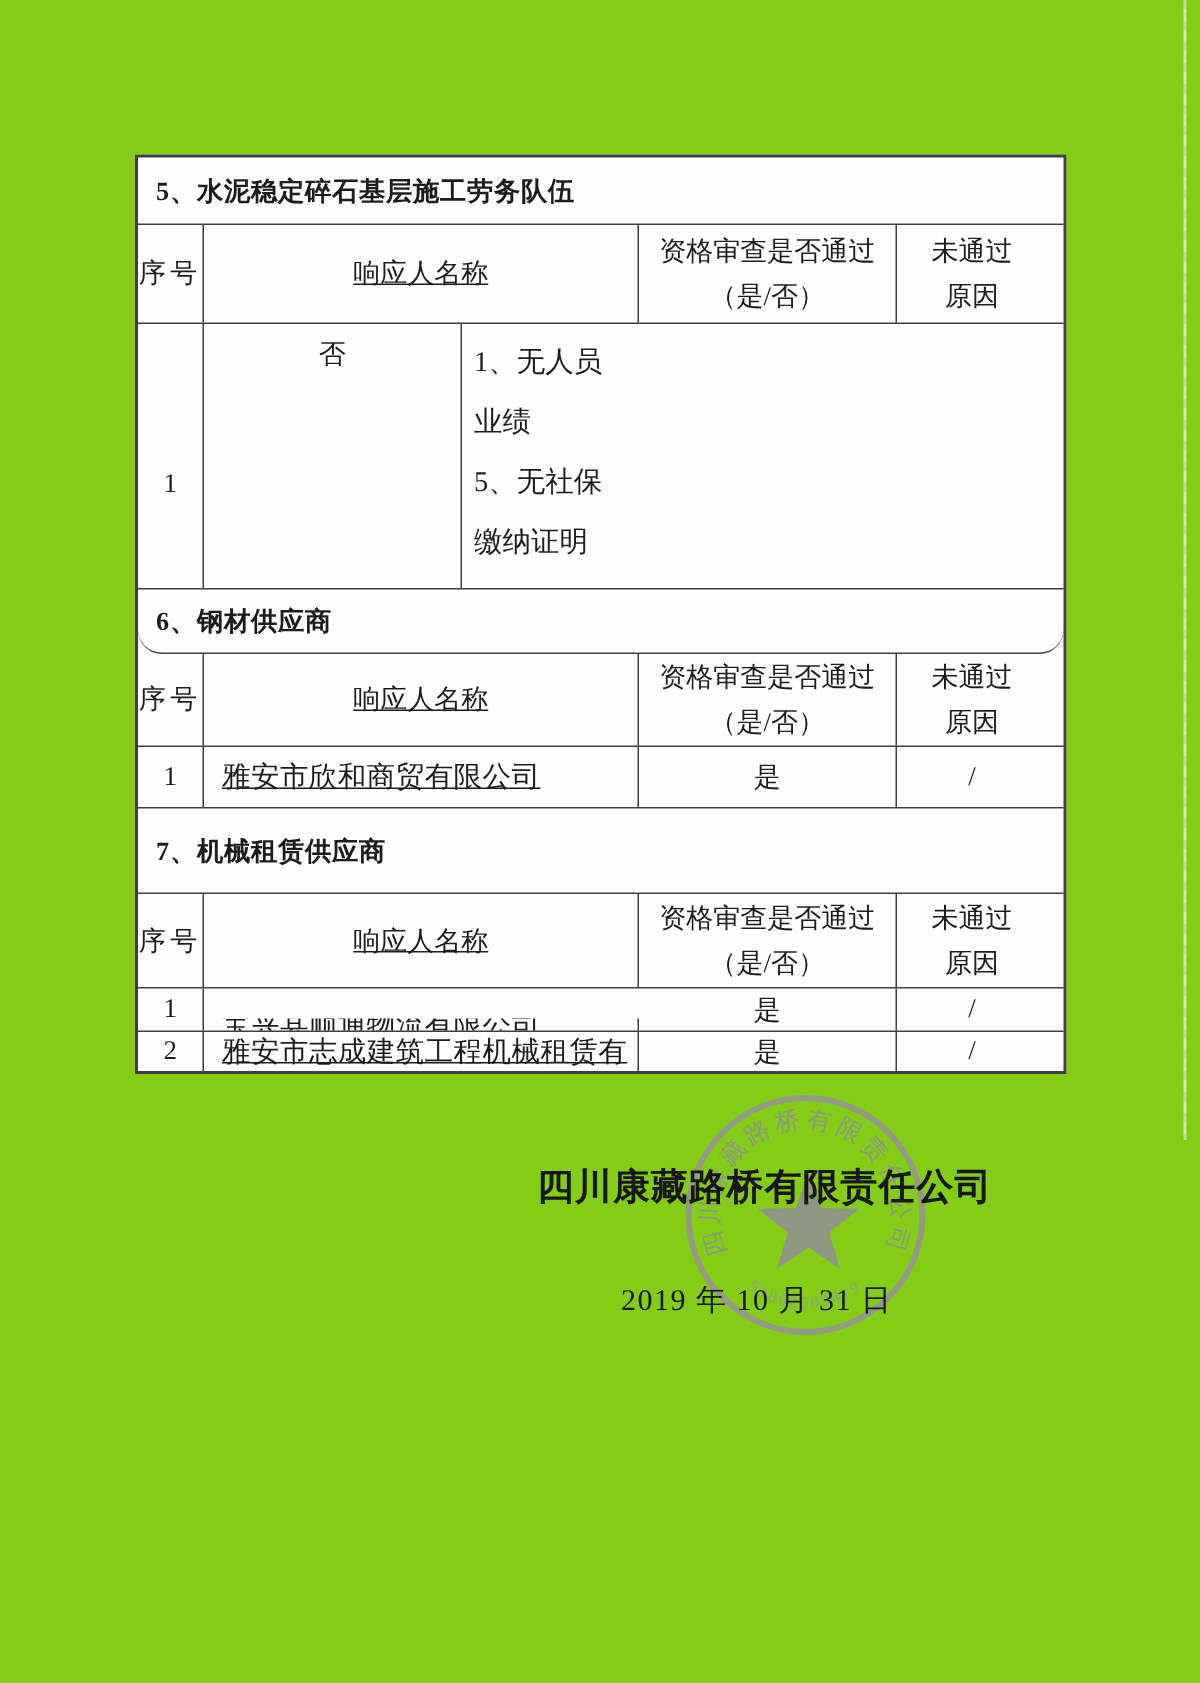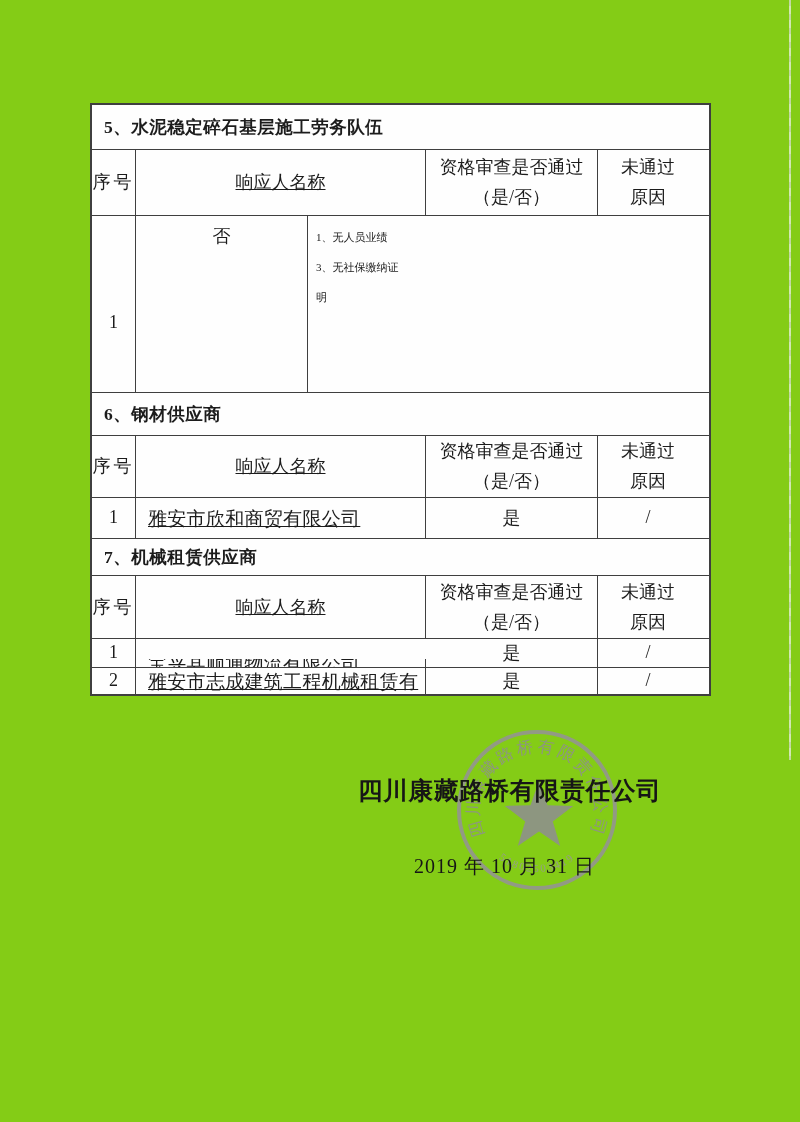--- a/index.html
+++ b/index.html
@@ -46,35 +46,35 @@
   .hdr .c {
     display: flex; flex-direction: column;
     align-items: center; justify-content: center;
     font-size: 18px; line-height: 30px;
   }
   .hdr .c1 { letter-spacing: 3px; }
   
   .h-t5 { height: 45px; }
   .h-h5 { height: 65.5px; }
   .h-r5 { height: 177px; }
-  .h-t6 { height: 43px; }
+  .h-t6 { height: 43px; border-radius: 16px; }
   .h-h6 { height: 62px; }
   .h-r6 { height: 41px; }
-  .h-t7 { height: 37px; }
+  .h-t7 { height: 57px; }
   .h-h7 { height: 63px; }
   .h-r7a { height: 29px; }
   .h-r7b { height: 26.5px; }
   
   .cell-no { display: flex; align-items: center; justify-content: center; font-size: 18px; }
   .cell-no.top { align-items: flex-start; padding-top: 96px; }
   .cell-name { font-size: 19px; line-height: 31px; padding: 6px 4px 0 12px; letter-spacing: 0.3px; white-space: normal; }
   .cell-name.tight { padding-top: 2px; line-height: 25px; white-space: nowrap; }
   .cell-pass { font-size: 18px; text-align: center; padding-top: 8px; }
   .cell-pass.mid { padding-top: 0; display: flex; align-items: center; justify-content: center; }
-  .cell-reason { font-size: 11px; line-height: 30px; padding: 6px 2px 0 8px; font-family: Liberation Serif, serif; }
+  .cell-reason { font-size: 19px; line-height: 40px; padding: 6px 2px 0 8px; font-family: Liberation Serif, serif; }
   .cell-slash { font-size: 18px; display: flex; align-items: center; justify-content: center; }
   
   .company {
     position: absolute; left: 358px; top: 774px;
     font-size: 24.5px; font-weight: 600; letter-spacing: 0.8px; color: #161616;
     z-index: 3;
   }
   .sig-date {
     position: absolute; left: 414px; top: 853px;
     font-size: 20px; letter-spacing: 1px; color: #161616;
@@ -103,21 +103,21 @@
       <div class="c c4">
         <div>未通过</div>
         <div>原因</div>
       </div>
     </div>
     <div class="row h-r5">
       <div class="c c1 cell-no top">1</div>
       <div class="c c3 cell-pass">否</div>
       <div class="c c4 cell-reason">
         <div>1、无人员业绩</div>
-        <div>3、无社保缴纳证明</div>
+        <div>5、无社保缴纳证明</div>
       </div>
     </div>
 
     <div class="sec-title h-t6">6、钢材供应商</div>
     <div class="row hdr h-h6">
       <div class="c c1">序号</div>
       <div class="c c2">响应人名称</div>
       <div class="c c3">
         <div>资格审查是否通过</div>
         <div>（是/否）</div>

